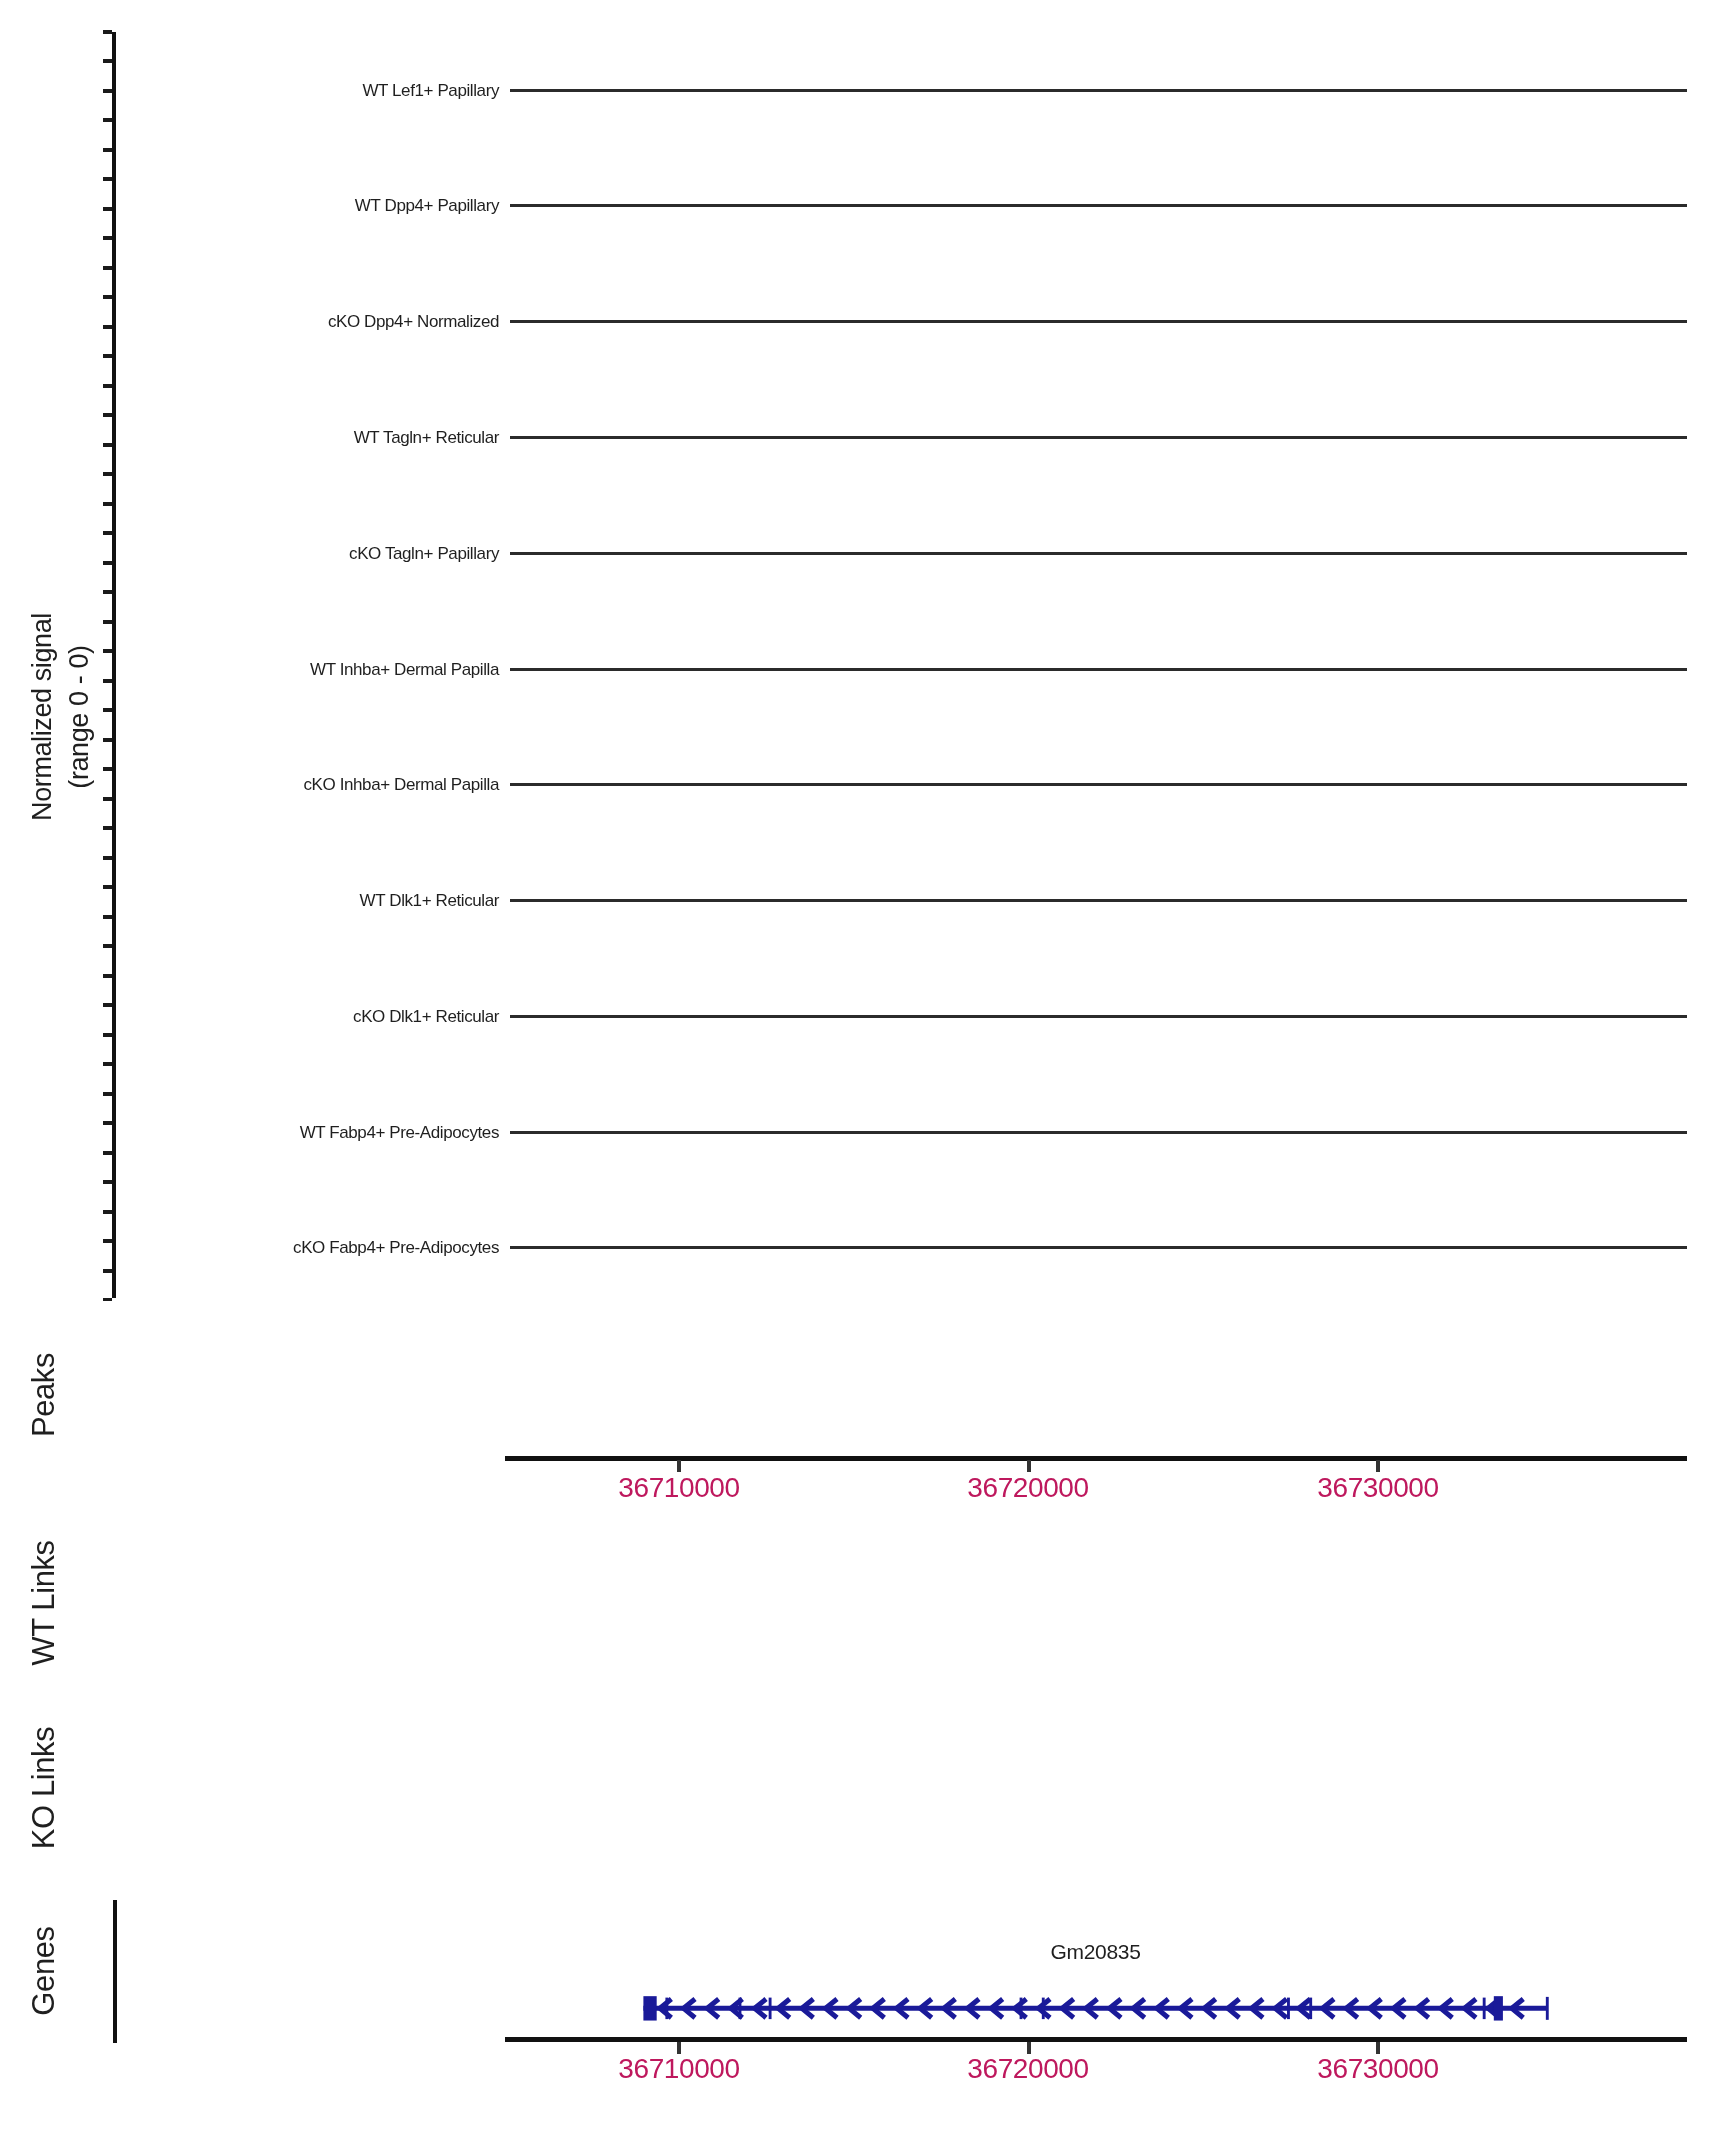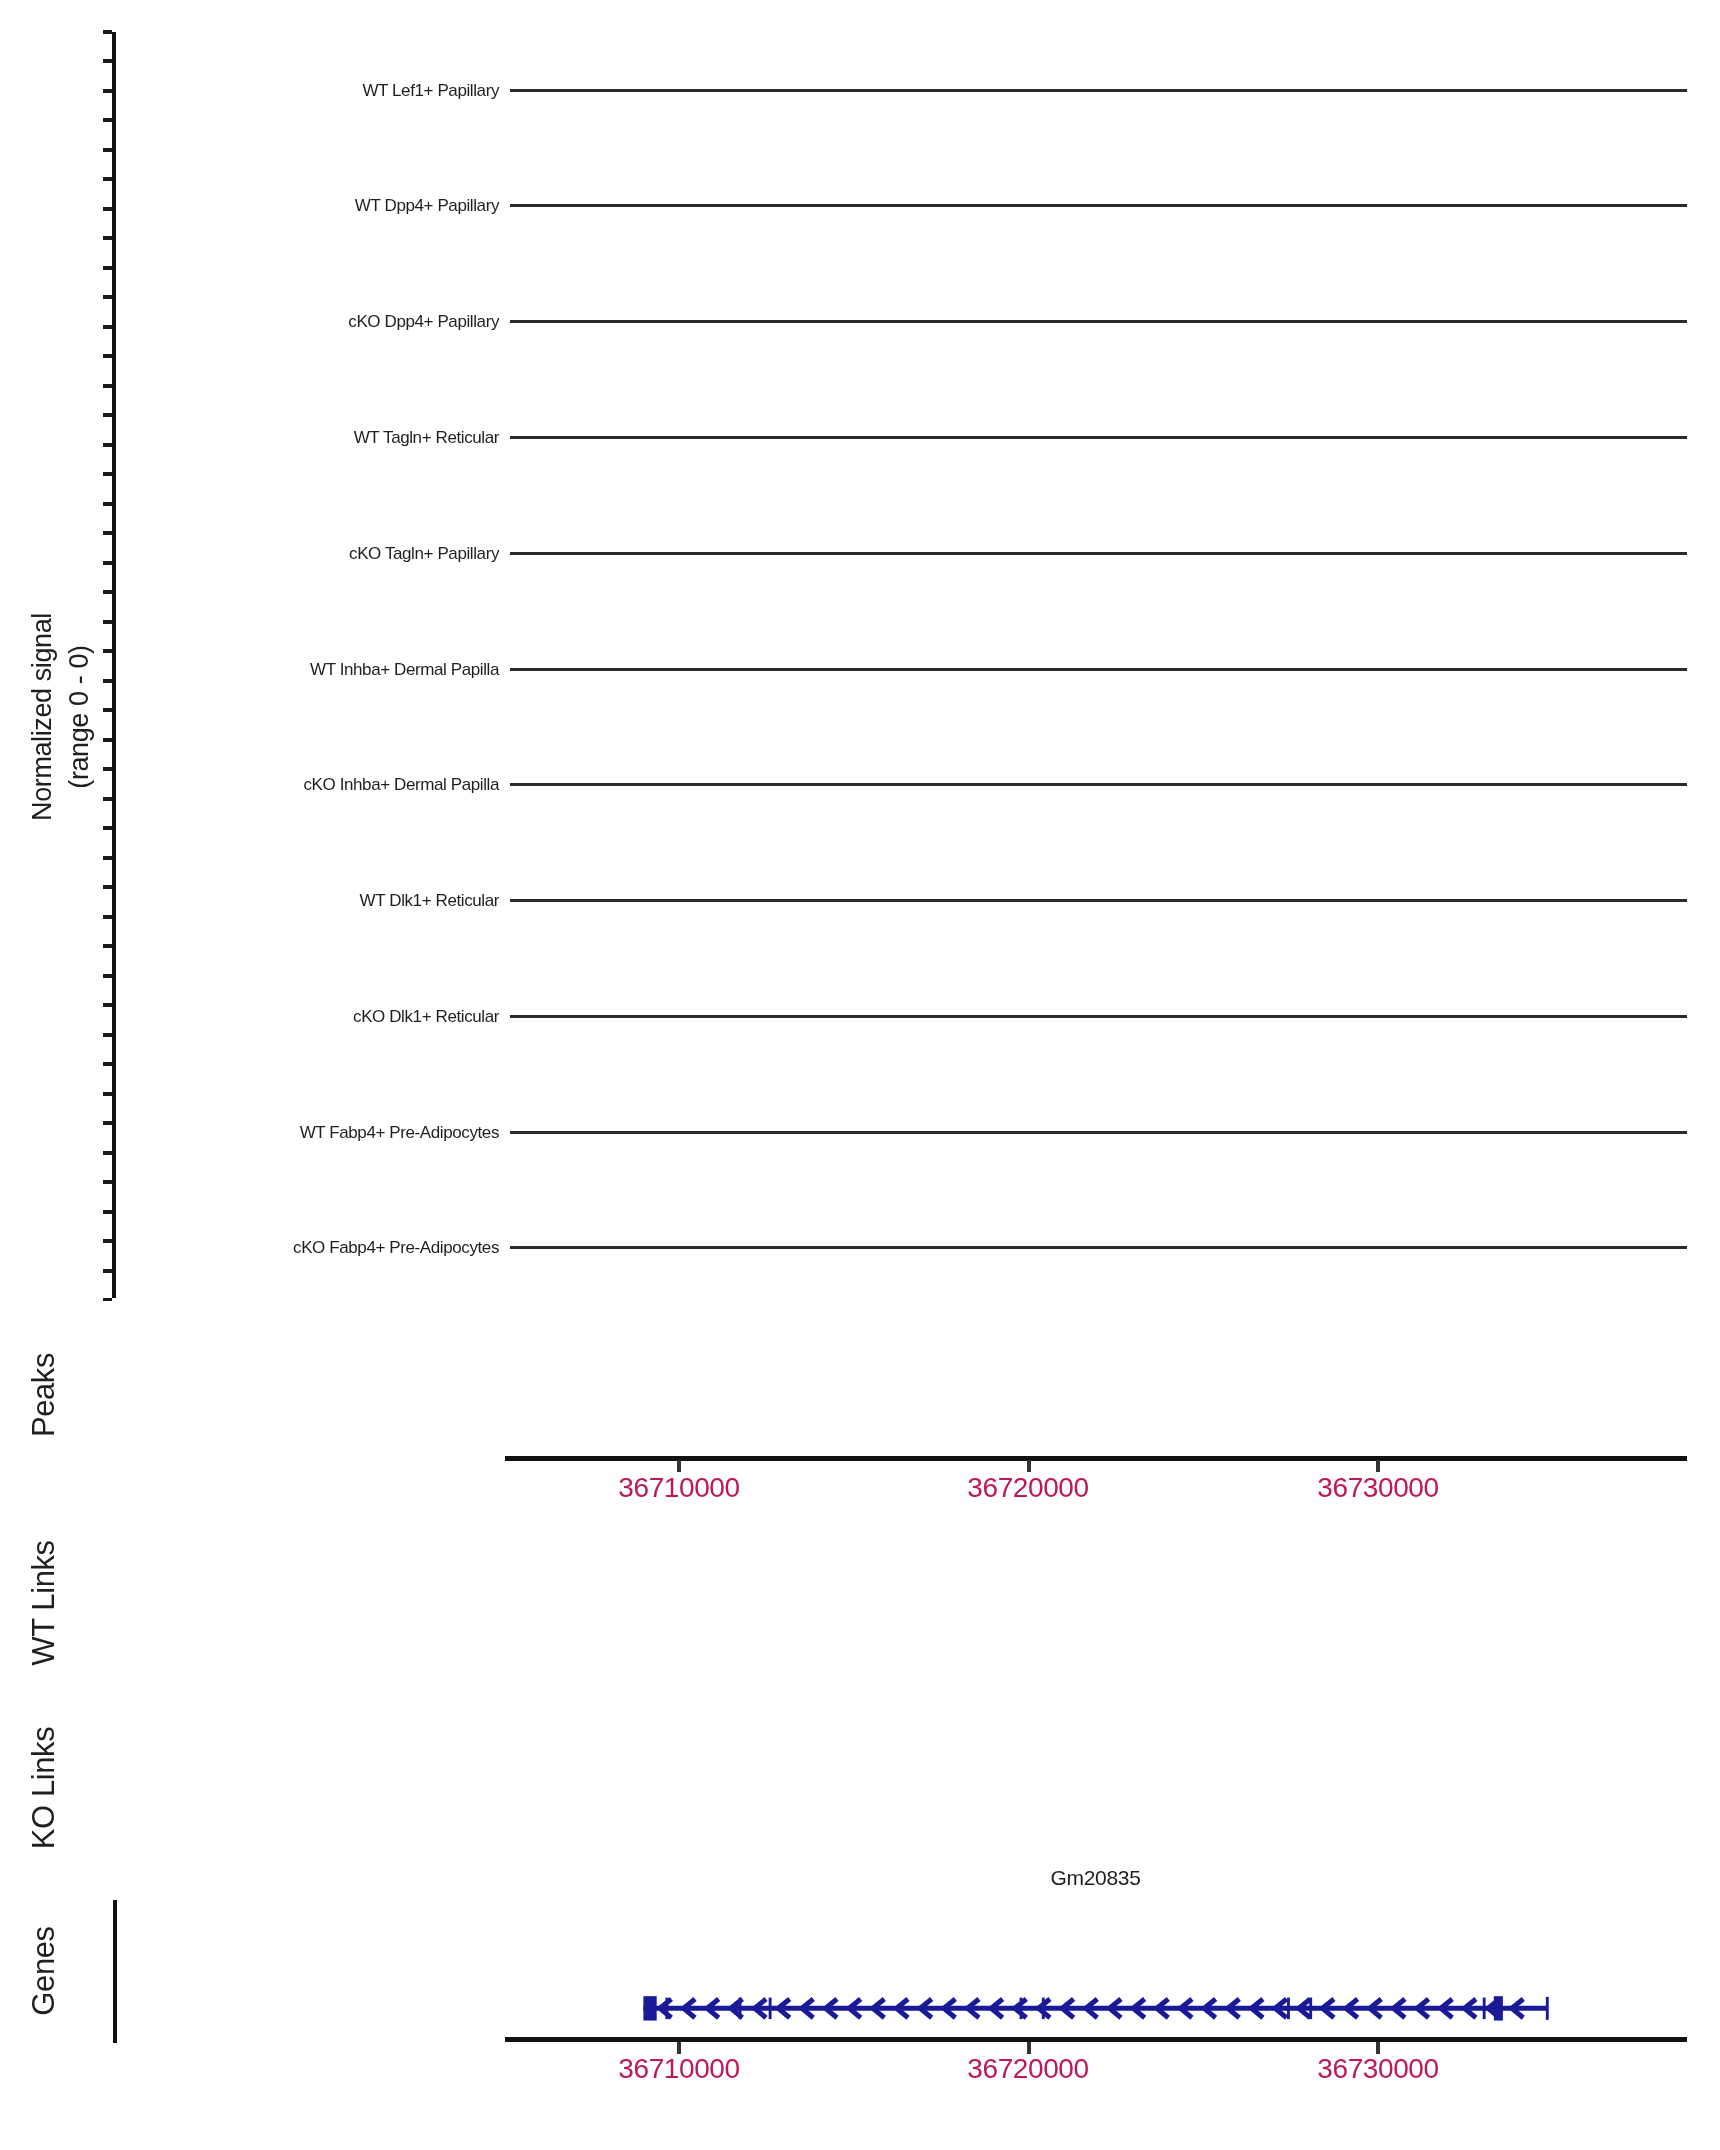--- a/index.html
+++ b/index.html
@@ -21,21 +21,21 @@
   .track-line{position:absolute;left:510px;top:-0.7px;width:1177px;height:2.2px;background:#2b2b2b;}
   
   .gx-line{position:absolute;height:5px;background:#111111;}
   .gx-tick{position:absolute;width:3.6px;height:11.5px;background:#333333;}
   .gx-ticklabel{position:absolute;width:186px;margin-left:-93px;text-align:center;
       font-size:28px;letter-spacing:-0.4px;color:#be185d;white-space:nowrap;}
   .xaxis-title{position:absolute;left:505px;width:1182px;text-align:center;top:2079px;
       font-size:32px;letter-spacing:-0.4px;color:#111111;}
   
   .genes-axis-line{position:absolute;left:113px;top:1900px;width:3.6px;height:143px;background:#111111;}
-  .gene-name{position:absolute;top:1866px;width:287px;margin-left:-143px;text-align:center;
+  .gene-name{position:absolute;top:1940px;width:287px;margin-left:-143px;text-align:center;
       font-size:21px;letter-spacing:-0.3px;color:#1f1f1f;white-space:nowrap;}
   svg{display:block;}
 </style>
 </head>
 <body>
 
 <div class="page">
 
   <div class="vlabel small" style="left:42px;top:717px;">Normalized signal</div>
   <div class="vlabel small" style="left:79px;top:717px;">(range 0 - 0)</div>
@@ -46,21 +46,21 @@
   <div id="tracks" class="abs" style="left:0;top:0;width:1721px;height:1341px;">
       <div class="track-row" style="top: 90px;">
         <div class="track-label">WT Lef1+ Papillary</div>
         <div class="track-line" style="background: rgb(43, 43, 43);"></div>
       </div>
       <div class="track-row" style="top: 205px;">
         <div class="track-label">WT Dpp4+ Papillary</div>
         <div class="track-line" style="background: rgb(43, 43, 43);"></div>
       </div>
       <div class="track-row" style="top: 321px;">
-        <div class="track-label">cKO Dpp4+ Papillary</div>
+        <div class="track-label">cKO Dpp4+ Normalized</div>
         <div class="track-line" style="background: rgb(43, 43, 43);"></div>
       </div>
       <div class="track-row" style="top: 437px;">
         <div class="track-label">WT Tagln+ Reticular</div>
         <div class="track-line" style="background: rgb(43, 43, 43);"></div>
       </div>
       <div class="track-row" style="top: 553px;">
         <div class="track-label">cKO Tagln+ Papillary</div>
         <div class="track-line" style="background: rgb(43, 43, 43);"></div>
       </div>

